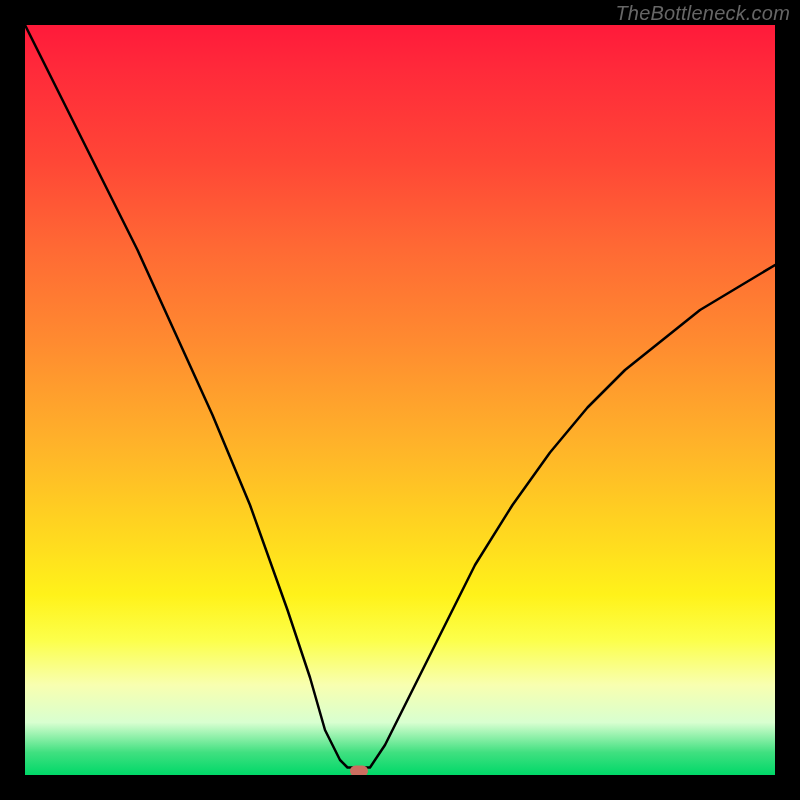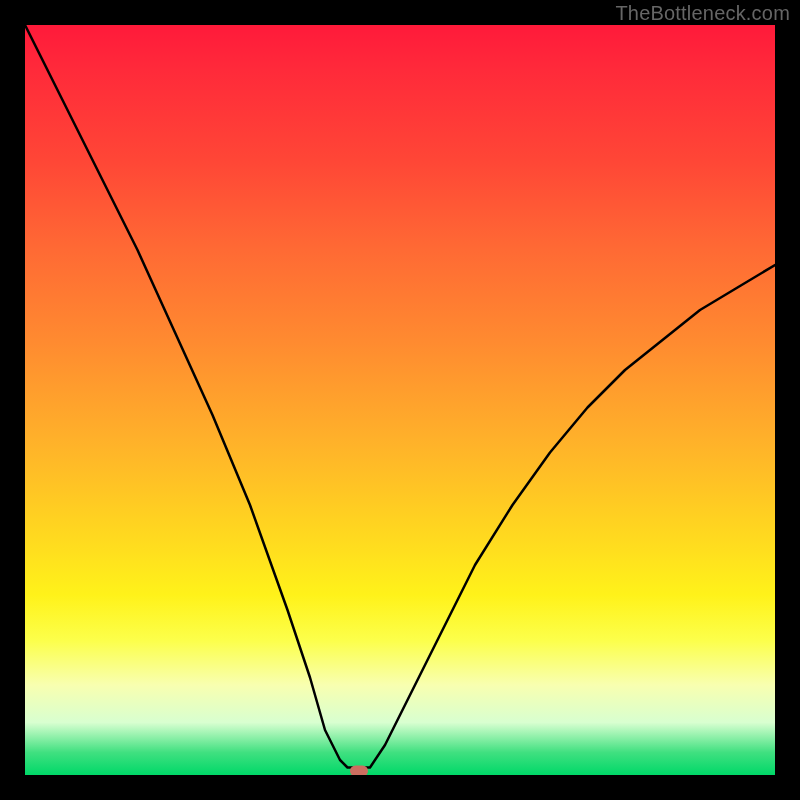--- a/index.html
+++ b/index.html
@@ -9,20 +9,21 @@
     height: 800px;
     background: #000;
     font-family: Arial, Helvetica, sans-serif;
     overflow: hidden;
   }
   .frame {
     position: relative;
     width: 800px;
     height: 800px;
     background: #000;
+    font-style: italic;
   }
   .watermark {
     position: absolute;
     top: 2px;
     right: 10px;
     color: #666;
     font-size: 20px;
     font-weight: 500;
     letter-spacing: 0.2px;
     z-index: 5;

